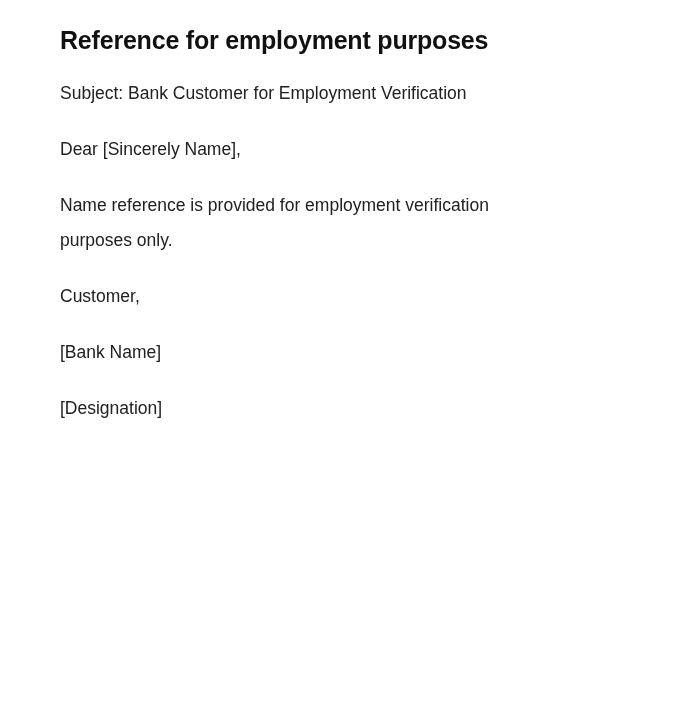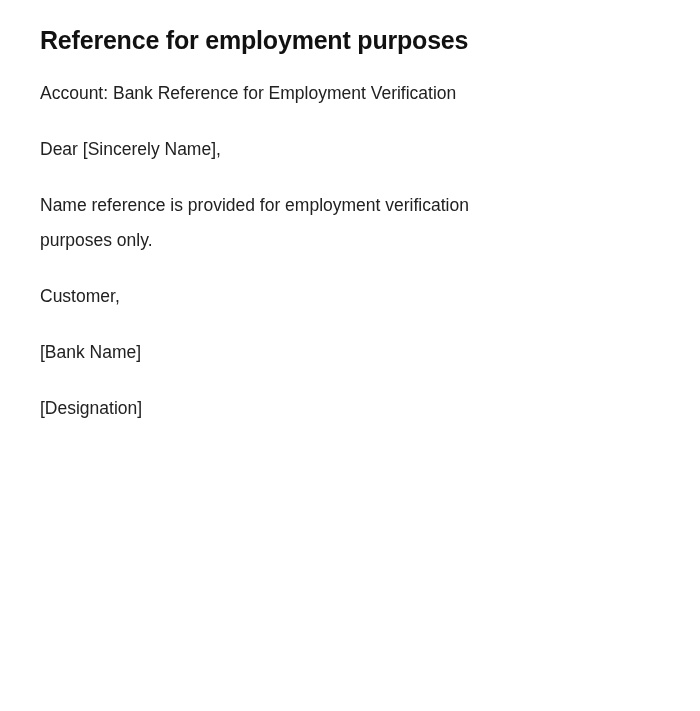--- a/index.html
+++ b/index.html
@@ -13,21 +13,21 @@
     height: 711px;
     font-family: "Liberation Sans", sans-serif;
     color: #202124;
     -webkit-font-smoothing: antialiased;
     overflow: hidden;
   }
   .page {
     box-sizing: border-box;
     width: 572px;
     height: 711px;
-    padding: 24px 80px 0 40px;
+    padding: 24px 80px 0 60px;
     background: #ffffff;
   }
   .doc-title {
     font-family: "Liberation Sans", sans-serif;
     font-size: 25px;
     line-height: 32px;
     font-weight: bold;
     letter-spacing: -0.2px;
     color: #111111;
     margin: 0 0 20px 0;
@@ -45,21 +45,21 @@
     margin-bottom: 0;
   }
 </style>
 </head>
 <body>
 
 <div class="page">
 
   <h1 class="doc-title">Reference for employment purposes</h1>
 
-  <p class="para">Account: Bank Reference for Employment Verification</p>
+  <p class="para">Subject: Bank Customer for Employment Verification</p>
 
   <p class="para">Dear [Sincerely Name],</p>
 
 
   <p class="para">Name reference is provided for employment verification purposes only.</p>
 
   <p class="para">Customer,</p>
 
 
   <p class="para">[Bank Name]</p>

